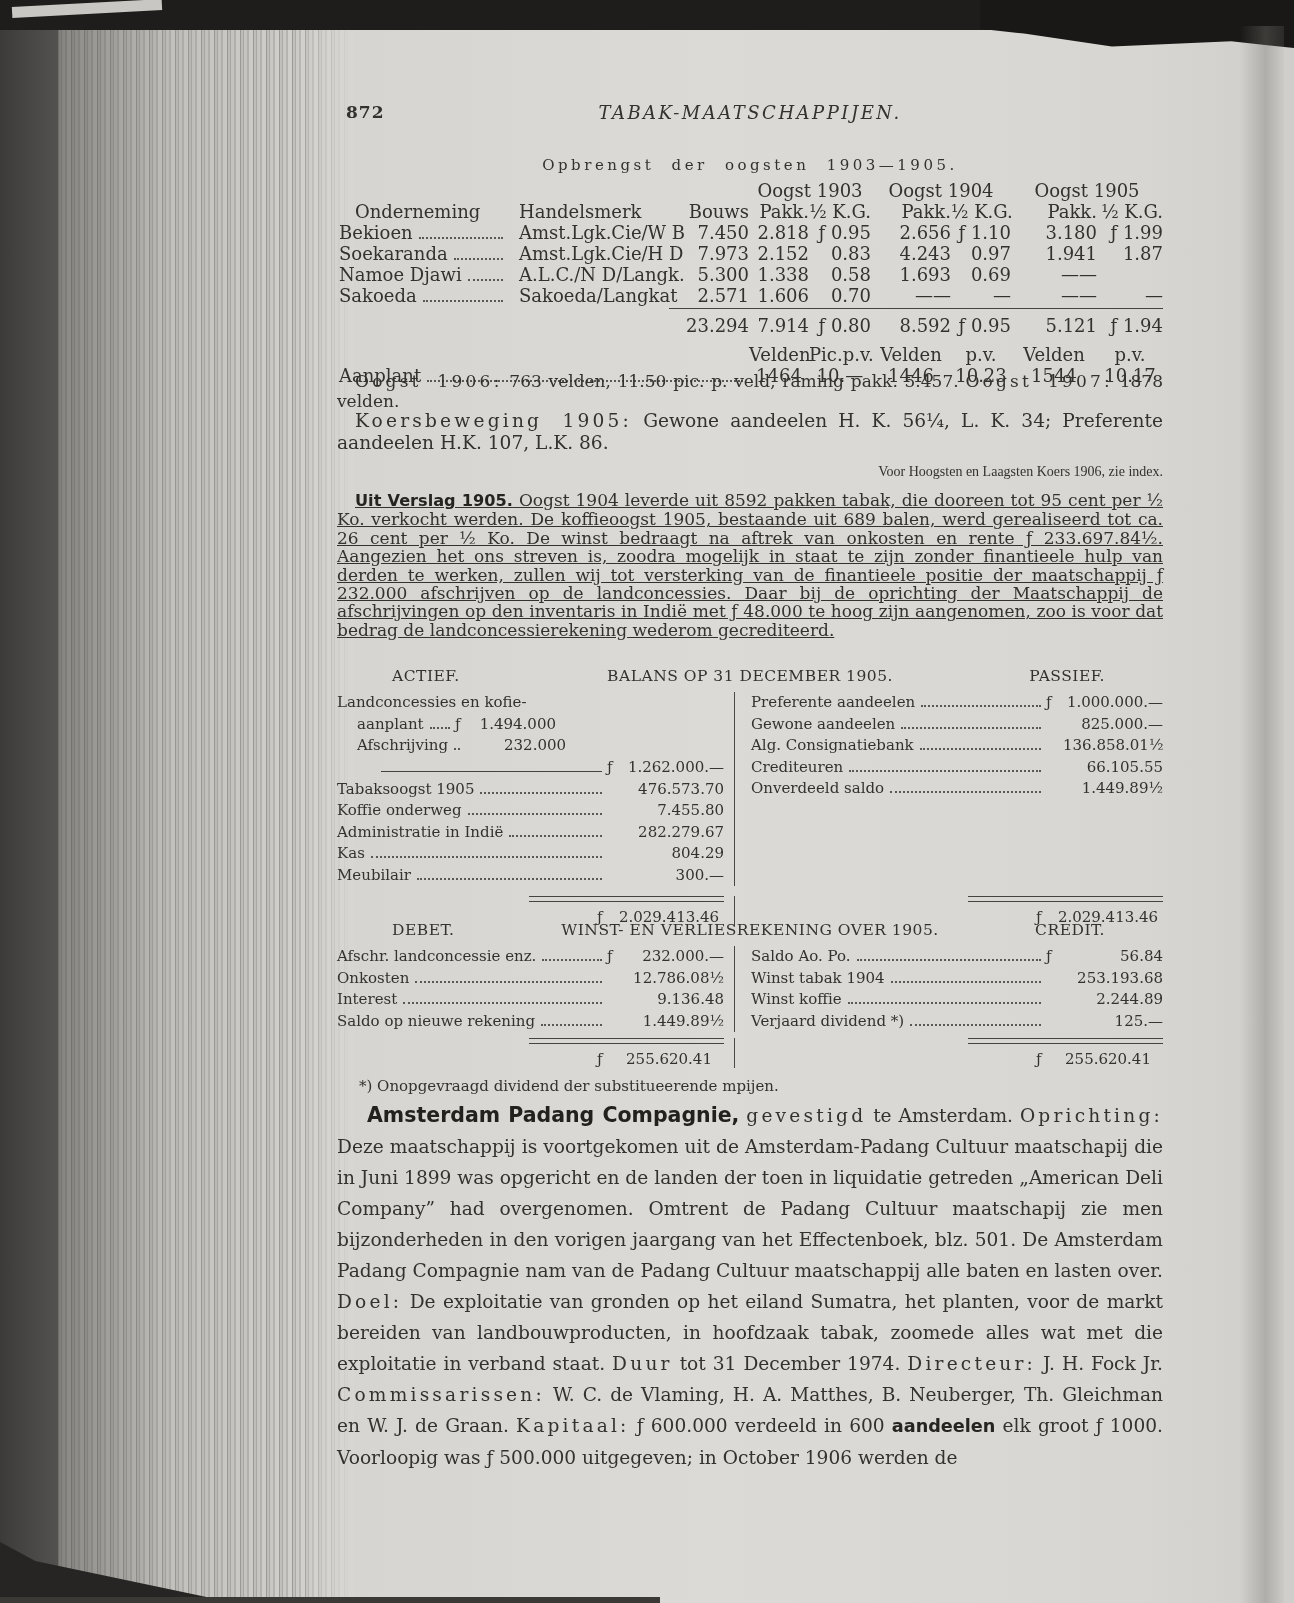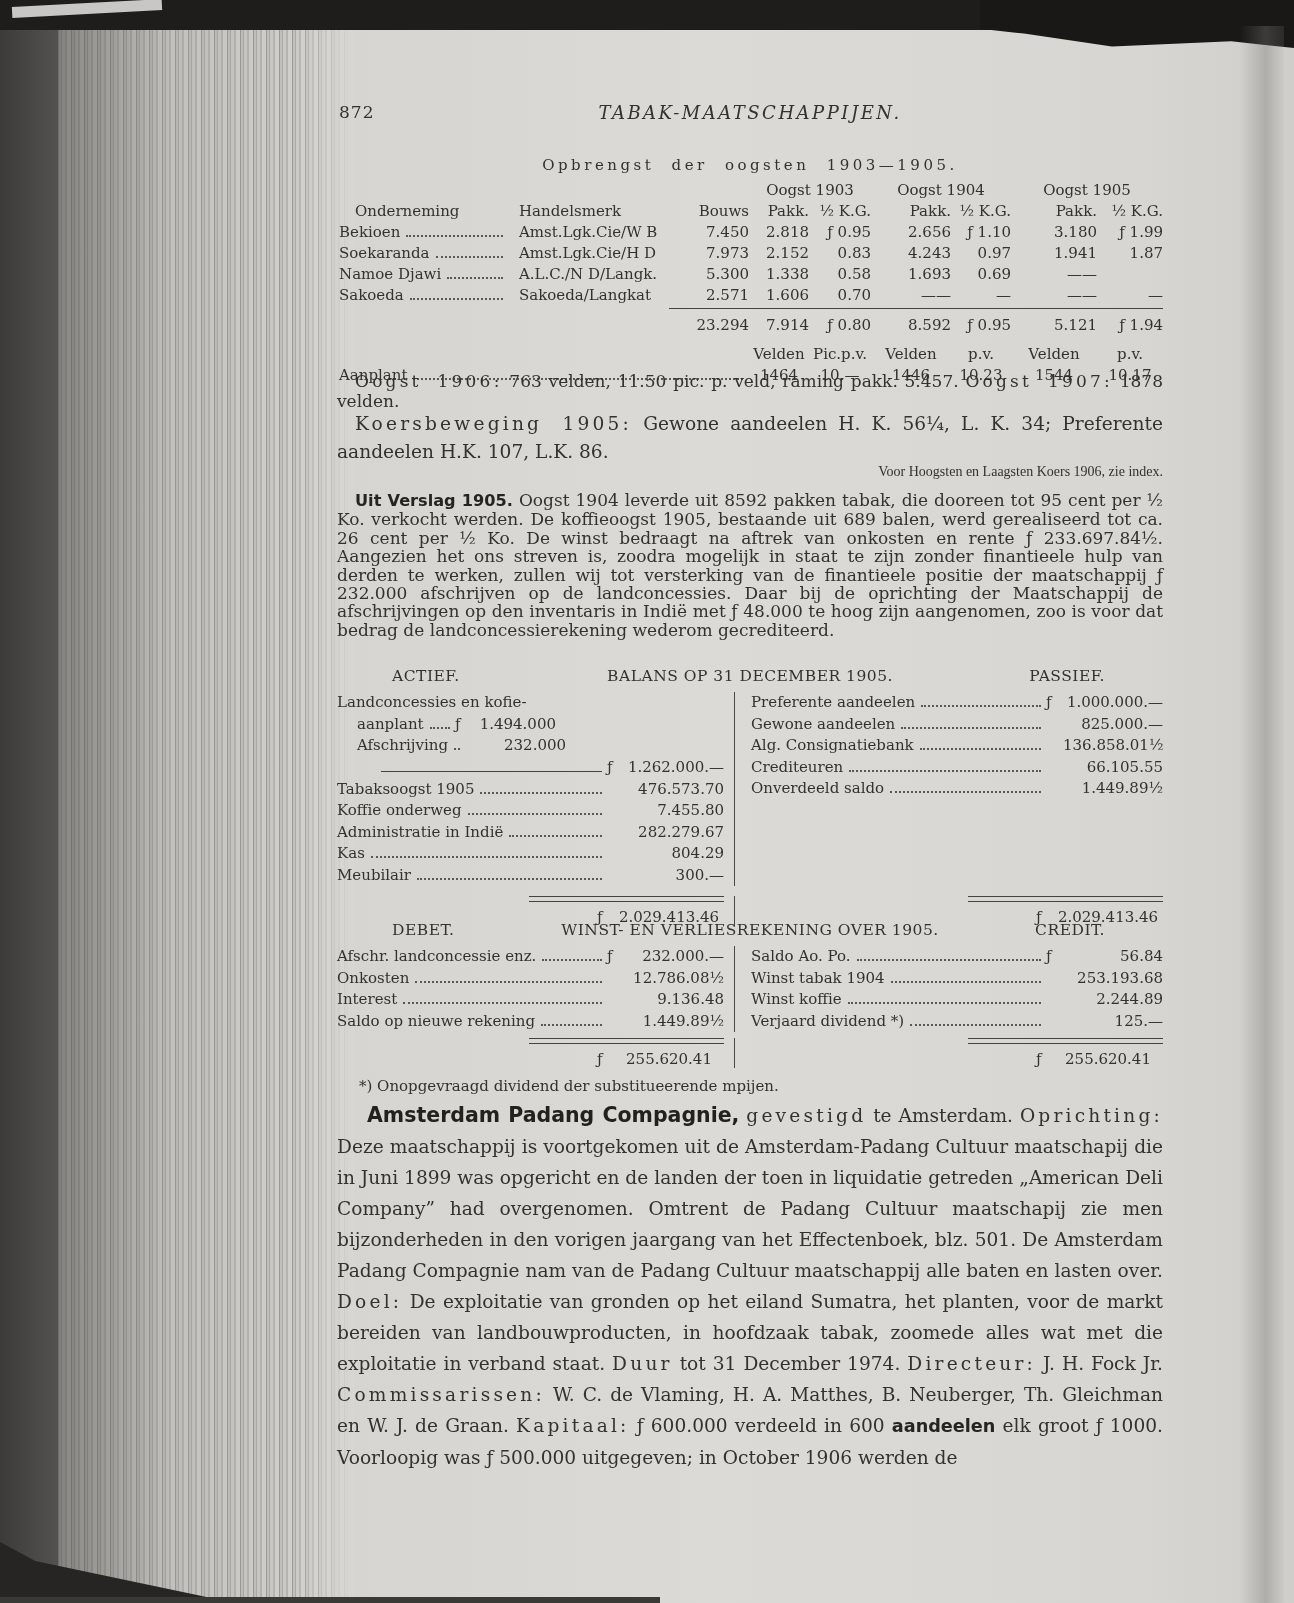--- a/index.html
+++ b/index.html
@@ -21,41 +21,41 @@
   .top-sliver{position:absolute;left:12px;top:3px;width:150px;height:11px;background:#e6e5e1;
     transform:rotate(-3deg);opacity:.85;}
   .corner-bl{position:absolute;left:0;top:1498px;width:235px;height:105px;background:#262523;
     clip-path:polygon(0 100%,0 42%,15% 60%,100% 100%);}
   .bottom-edge{position:absolute;left:0;top:1597px;width:660px;height:6px;background:#3a3936;}
   .right-shade{position:absolute;left:1240px;top:26px;width:44px;height:1577px;
     background:linear-gradient(90deg,rgba(130,128,124,0),rgba(120,118,114,.38) 58%,rgba(175,174,170,.12));}
   
   .content{position:absolute;left:337px;top:0;width:826px;}
   .abs{position:absolute;left:0;width:826px;}
-  .pgnum{position:absolute;left:2px;top:0;font-size:17px;letter-spacing:1px;}
+  .pgnum{position:absolute;left:9px;top:0;font-size:17px;letter-spacing:1px;font-weight:bold;}
   .runhead{text-align:center;font-style:italic;font-size:18px;letter-spacing:2.5px;}
   .sp{letter-spacing:3.2px;word-spacing:6px;}
   .b{font-family:"DejaVu Sans",sans-serif;font-weight:700;font-size:.95em;color:#26241f;}
   
   .ht-title{text-align:center;font-size:15px;letter-spacing:3.5px;word-spacing:9px;}
   .hgrid{display:grid;grid-template-columns:172px 160px 80px 60px 62px 80px 60px 86px 66px;
-    font-size:15px;line-height:21px;}
+    font-size:18px;line-height:21px;}
   .hgrid .c{white-space:nowrap;}
   .num{text-align:right;}
   .ctr{text-align:center;}
   .namecell{display:flex;align-items:baseline;padding-left:2px;}
   .namecell .lead{flex:1;border-bottom:2px dotted #5a5853;margin:0 6px 4px 6px;min-width:6px;}
   .g1{grid-column:4/6}.g2{grid-column:6/8}.g3{grid-column:8/10}
   .span3{grid-column:1/4}
   .hrule{grid-column:3/10;border-top:1.6px solid #45433f;height:2px;margin-top:2px;}
   .padl{padding-left:18px}.padl2{padding-left:10px}
   .mt4{margin-top:4px}.mt8{margin-top:8px}
   
   .psmall{font-size:17px;line-height:19.5px;text-align:justify;}
-  .plarge{font-size:18.6px;line-height:28px;text-align:justify;}
+  .plarge{font-size:18.6px;line-height:22px;text-align:justify;}
   .indent1{text-indent:18px;}
   .indent2{text-indent:30px;}
   .centerline{text-align:right;font-size:14px;font-family:Liberation Serif, serif;}
   
   .fin-head{display:grid;grid-template-columns:1fr auto 1fr;font-size:15.5px;letter-spacing:.5px;}
   .fin-head .hl{justify-self:start;margin-left:55px;}
   .fin-head .hr{justify-self:end;margin-right:58px;}
   .twocol{display:flex;margin-top:7px;}
   .col-l{width:398px;border-right:1.6px solid #4a4845;padding-right:10px;box-sizing:border-box;}
   .col-r{flex:1;padding-left:16px;}
@@ -221,21 +221,21 @@
   <p class="abs psmall indent1" style="top:372px;margin:0;">
     
   <span class="sp">Oogst 1906:</span><span class=""> 763 velden, 11.50 pic. p. veld, raming pakk. 5.457. </span><span class="sp">Oogst 1907:</span><span class=""> 1878 velden.</span></p>
 
   <p class="abs plarge indent1" style="top:410px;margin:0;">
     
   <span class="sp">Koersbeweging 1905:</span><span class=""> Gewone aandeelen H. K. 56¼, L. K. 34; Preferente aandeelen H.K. 107, L.K. 86.</span></p>
 
   <div class="abs centerline" style="top:464px;">Voor Hoogsten en Laagsten Koers 1906, zie index.</div>
 
-  <p class="abs psmall indent1" style="top:491px;margin:0;line-height:18.4px;">
+  <p class="abs psmall indent1" style="top:491px;margin:0;line-height:18.4px;text-decoration:underline;">
     
   <span class="b">Uit Verslag 1905.</span><span class=""> Oogst 1904 leverde uit 8592 pakken tabak, die dooreen tot 95 cent per ½ Ko. verkocht werden. De koffieoogst 1905, bestaande uit 689 balen, werd gerealiseerd tot ca. 26 cent per ½ Ko. De winst bedraagt na aftrek van onkosten en rente ƒ 233.697.84½. Aangezien het ons streven is, zoodra mogelijk in staat te zijn zonder finantieele hulp van derden te werken, zullen wij tot versterking van de finantieele positie der maatschappij ƒ 232.000 afschrijven op de landconcessies. Daar bij de oprichting der Maatschappij de afschrijvingen op den inventaris in Indië met ƒ 48.000 te hoog zijn aangenomen, zoo is voor dat bedrag de landconcessierekening wederom gecrediteerd.</span></p>
 
   <div class="abs" style="top:667px;">
     <div class="fin-head">
       <span class="hl">ACTIEF.</span>
       <span>BALANS OP 31 DECEMBER 1905.</span>
       <span class="hr">PASSIEF.</span>
     </div>
     <div class="twocol">

